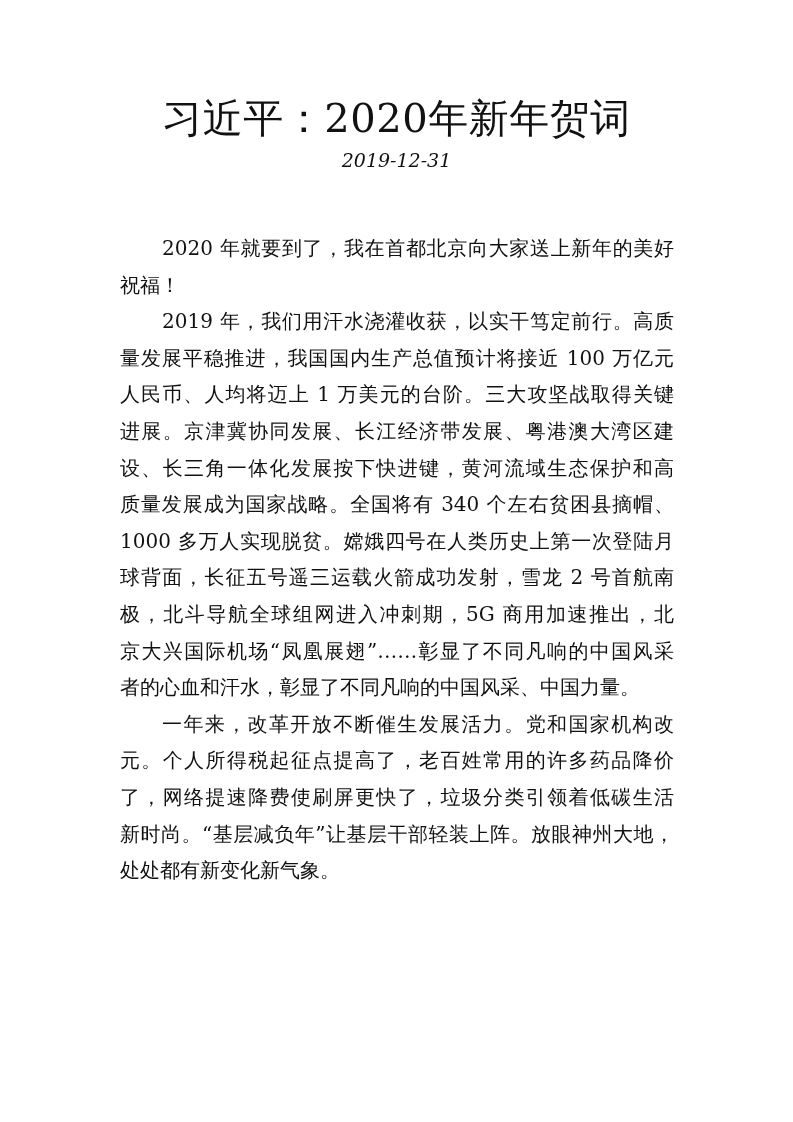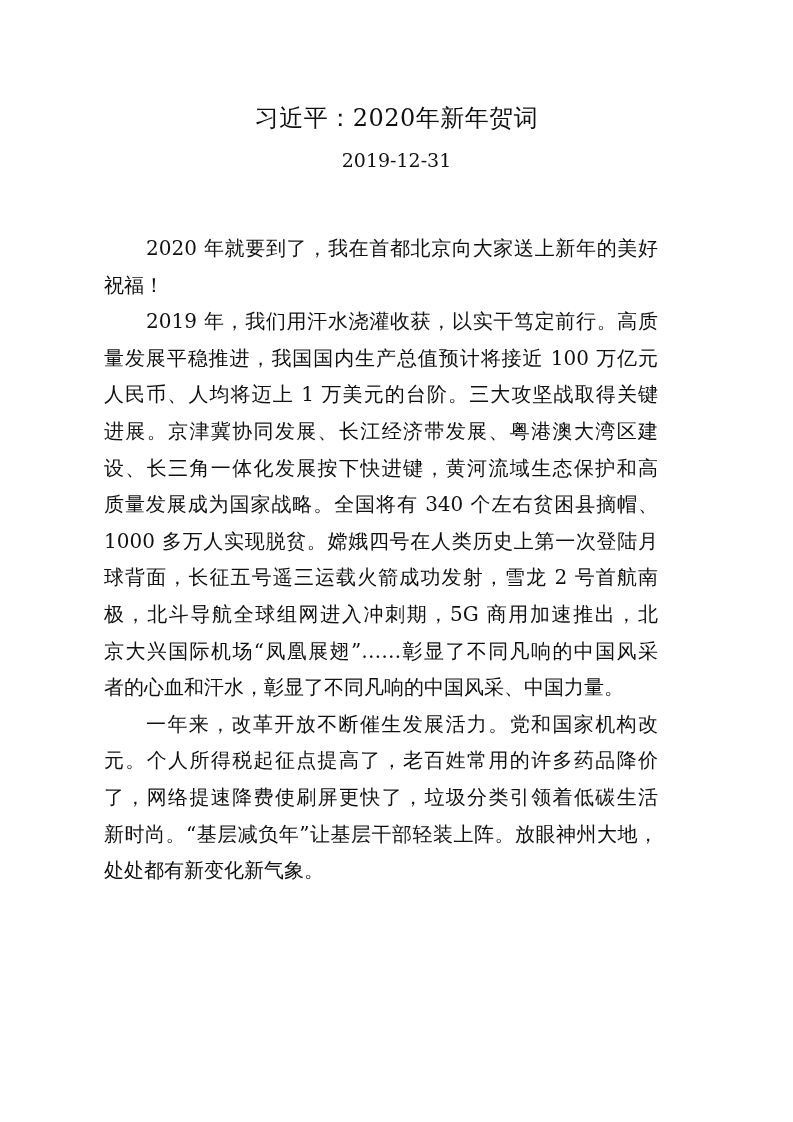--- a/index.html
+++ b/index.html
@@ -1,22 +1,22 @@
 <!DOCTYPE html>
 <html><head>
 <meta charset="utf-8">
 <style>
   html, body { margin: 0; padding: 0; background: #ffffff; }
   body { width: 793px; height: 1122px; position: relative; overflow: hidden;
          font-family: "DejaVu Serif", "Liberation Serif", serif; color: #111; }
   .title { position: absolute; left: 0; width: 793px; top: 98px; text-align: center;
-           font-size: 24px; line-height: 40px; letter-spacing: 0.5px; }
+           font-size: 40px; line-height: 40px; letter-spacing: 0.5px; }
   .date { position: absolute; left: 0; width: 793px; top: 147px; text-align: center;
-          font-size: 19px; line-height: 26px; }
-  .body { position: absolute; left: 104px; top: 230px; width: 554px; }
+          font-size: 19px; line-height: 26px; font-style: italic; }
+  .body { position: absolute; left: 120px; top: 230px; width: 554px; }
   .line { height: 36.6px; line-height: 36.6px; font-size: 20px; white-space: nowrap;
           text-align: justify; text-align-last: justify; display: block; }
   .line.indent { padding-left: 42px; }
   .line.last { text-align-last: left; }
 </style>
 </head>
 <body>
 
 <div>
   <div class="title">习近平：2020年新年贺词</div>

